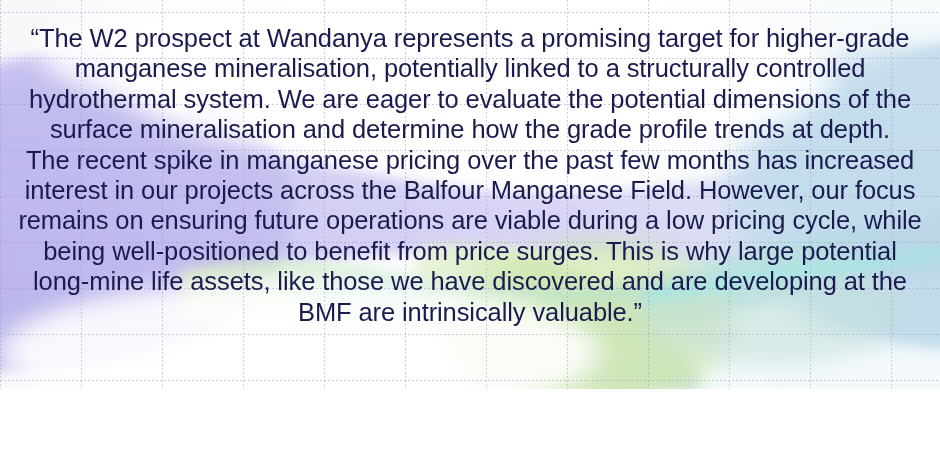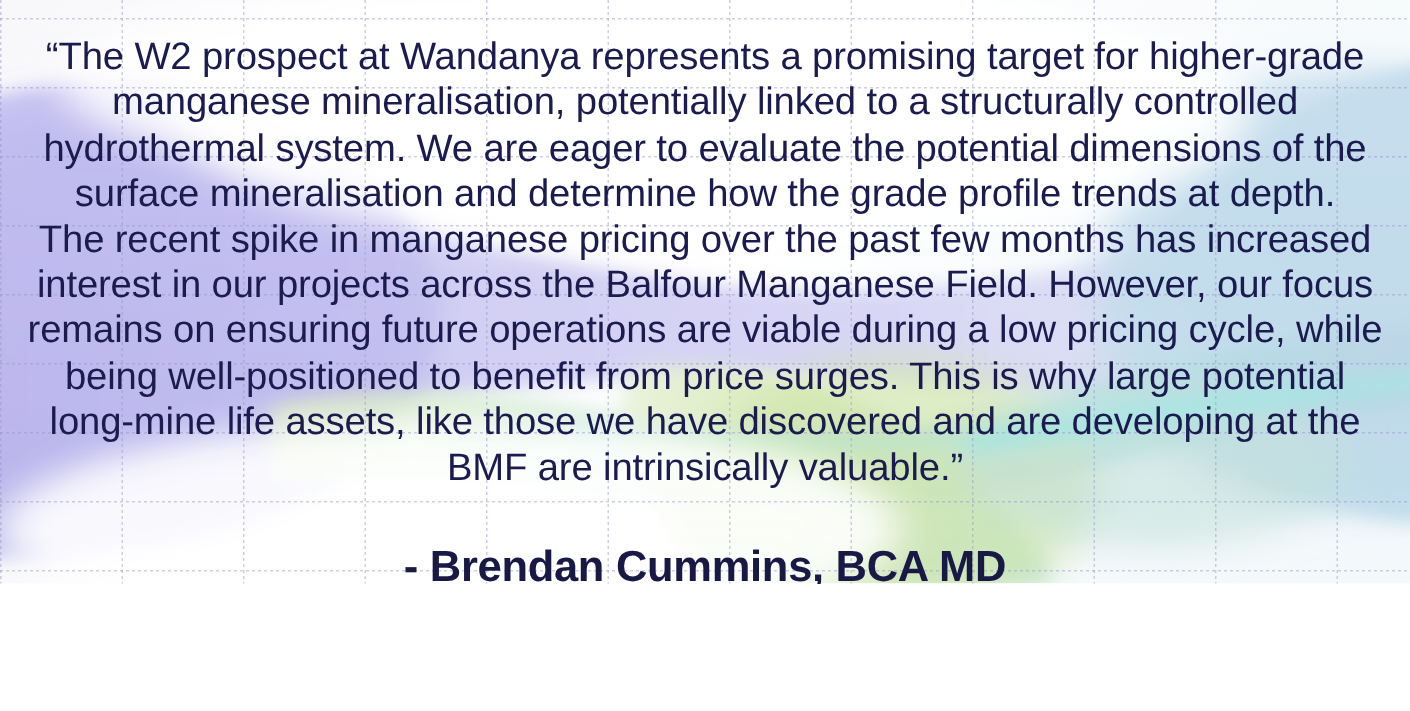--- a/index.html
+++ b/index.html
@@ -200,16 +200,15 @@
     <div class="grid-v" style="left:567px"></div>
     <div class="grid-v" style="left:648px"></div>
     <div class="grid-v" style="left:729px"></div>
     <div class="grid-v" style="left:810px"></div>
     <div class="grid-v" style="left:891px"></div>
   </div>
 
   <div class="content">
     <div class="quote-block">“The W2 prospect at Wandanya represents a promising target for higher-grade manganese mineralisation, potentially linked to a structurally controlled hydrothermal system. We are eager to evaluate the potential dimensions of the surface mineralisation and determine how the grade profile trends at depth.
 The recent spike in manganese pricing over the past few months has increased interest in our projects across the Balfour Manganese Field. However, our focus remains on ensuring future operations are viable during a low pricing cycle, while being well-positioned to benefit from price surges. This is why large potential long-mine life assets, like those we have discovered and are developing at the BMF are intrinsically valuable.”</div>
-    <div class="attribution">- Brendan Cummins, BCA MD</div>
   </div>
 
 </div>
 
 </body></html>

